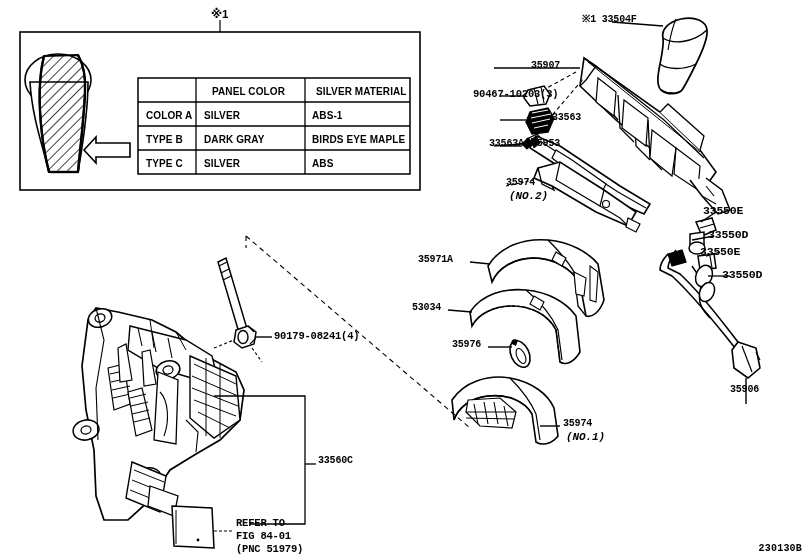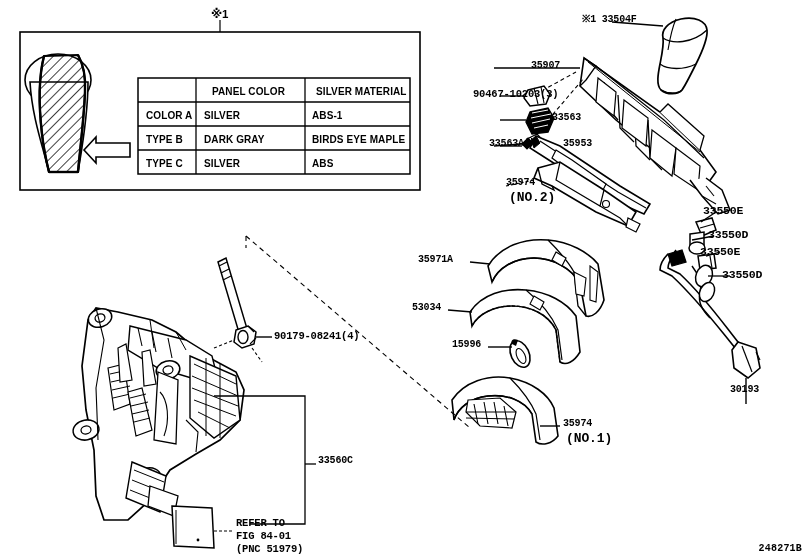--- a/index.html
+++ b/index.html
@@ -3,21 +3,21 @@
 <meta charset="utf-8">
 <style>
   html,body{margin:0;padding:0;background:#ffffff;}
   body{width:811px;height:560px;position:relative;overflow:hidden;
        font-family:"Liberation Sans","DejaVu Sans",sans-serif;color:#000;}
   #sheet{position:absolute;inset:0;width:811px;height:560px;}
   .lbl{position:absolute;font-weight:bold;white-space:nowrap;line-height:1.05;}
   .lbl.s13{font-size:10px;letter-spacing:-0.2px;}
   .lbl.s12{font-size:11.5px;letter-spacing:-0.2px;}
   .lbl.s11{font-size:10.5px;letter-spacing:-0.2px;}
-  .lbl.s10{font-size:13px;letter-spacing:-0.1px;}
+  .lbl.s10{font-size:11px;letter-spacing:-0.1px;font-style:italic;}
   .mono{font-family:"Liberation Mono","DejaVu Sans Mono",monospace;}
   .tbl-txt{position:absolute;font-size:10px;font-weight:bold;white-space:nowrap;
            letter-spacing:0.1px;}
   .diagid{position:absolute;right:9px;bottom:6px;font-size:10px;font-weight:bold;
           letter-spacing:0.2px;}
 </style>
 </head>
 <body>
 
 <svg id="sheet" viewBox="0 0 811 560">
@@ -288,39 +288,39 @@
 
   <div class="tbl-txt" style="left:146px;top:158px;">TYPE C</div>
   <div class="tbl-txt" style="left:204px;top:158px;">SILVER</div>
   <div class="tbl-txt" style="left:312px;top:158px;">ABS</div>
 
   <div class="lbl s13 mono" style="left:582px;top:15px;">※1 33504F</div>
   <div class="lbl s13 mono" style="left:531px;top:61px;">35907</div>
   <div class="lbl s11 mono" style="left:463px;top:89px;margin-left:10px;">90467-10203(3)</div>
   <div class="lbl s13 mono" style="left:504px;top:113px;margin-left:48px;">33563</div>
   <div class="lbl s13 mono" style="left:489px;top:139px;">33563A</div>
-  <div class="lbl s13 mono" style="left:531px;top:139px;margin-left:32px;">35953</div>
+  <div class="lbl s13 mono" style="left:531px;top:139px;">35953</div>
 
   <div class="lbl s13 mono" style="left:506px;top:178px;">35974</div>
   <div class="lbl s10 mono" style="left:509px;top:191px;">(NO.2)</div>
 
   <div class="lbl s13 mono" style="left:418px;top:255px;">35971A</div>
   <div class="lbl s13 mono" style="left:412px;top:303px;">53034</div>
-  <div class="lbl s13 mono" style="left:452px;top:340px;">15996</div>
+  <div class="lbl s13 mono" style="left:452px;top:340px;">35976</div>
 
   <div class="lbl s13 mono" style="left:563px;top:419px;">35974</div>
   <div class="lbl s10 mono" style="left:566px;top:432px;">(NO.1)</div>
 
   <div class="lbl s12 mono" style="left:703px;top:205px;">33550E</div>
   <div class="lbl s12 mono" style="left:708px;top:229px;">33550D</div>
   <div class="lbl s12 mono" style="left:700px;top:246px;">33550E</div>
   <div class="lbl s12 mono" style="left:722px;top:269px;">33550D</div>
-  <div class="lbl s13 mono" style="left:730px;top:385px;">30193</div>
+  <div class="lbl s13 mono" style="left:730px;top:385px;">35906</div>
 
   <div class="lbl s11 mono" style="left:274px;top:331px;">90179-08241(4)</div>
   <div class="lbl s13 mono" style="left:318px;top:456px;">33560C</div>
 
   <div class="lbl s11 mono" style="left:236px;top:518px;">REFER TO</div>
   <div class="lbl s11 mono" style="left:236px;top:531px;">FIG 84-01</div>
   <div class="lbl s11 mono" style="left:236px;top:544px;">(PNC 51979)</div>
 
-  <div class="diagid mono">248271B</div>
+  <div class="diagid mono">230130B</div>
 </div>
 
 </body></html>

